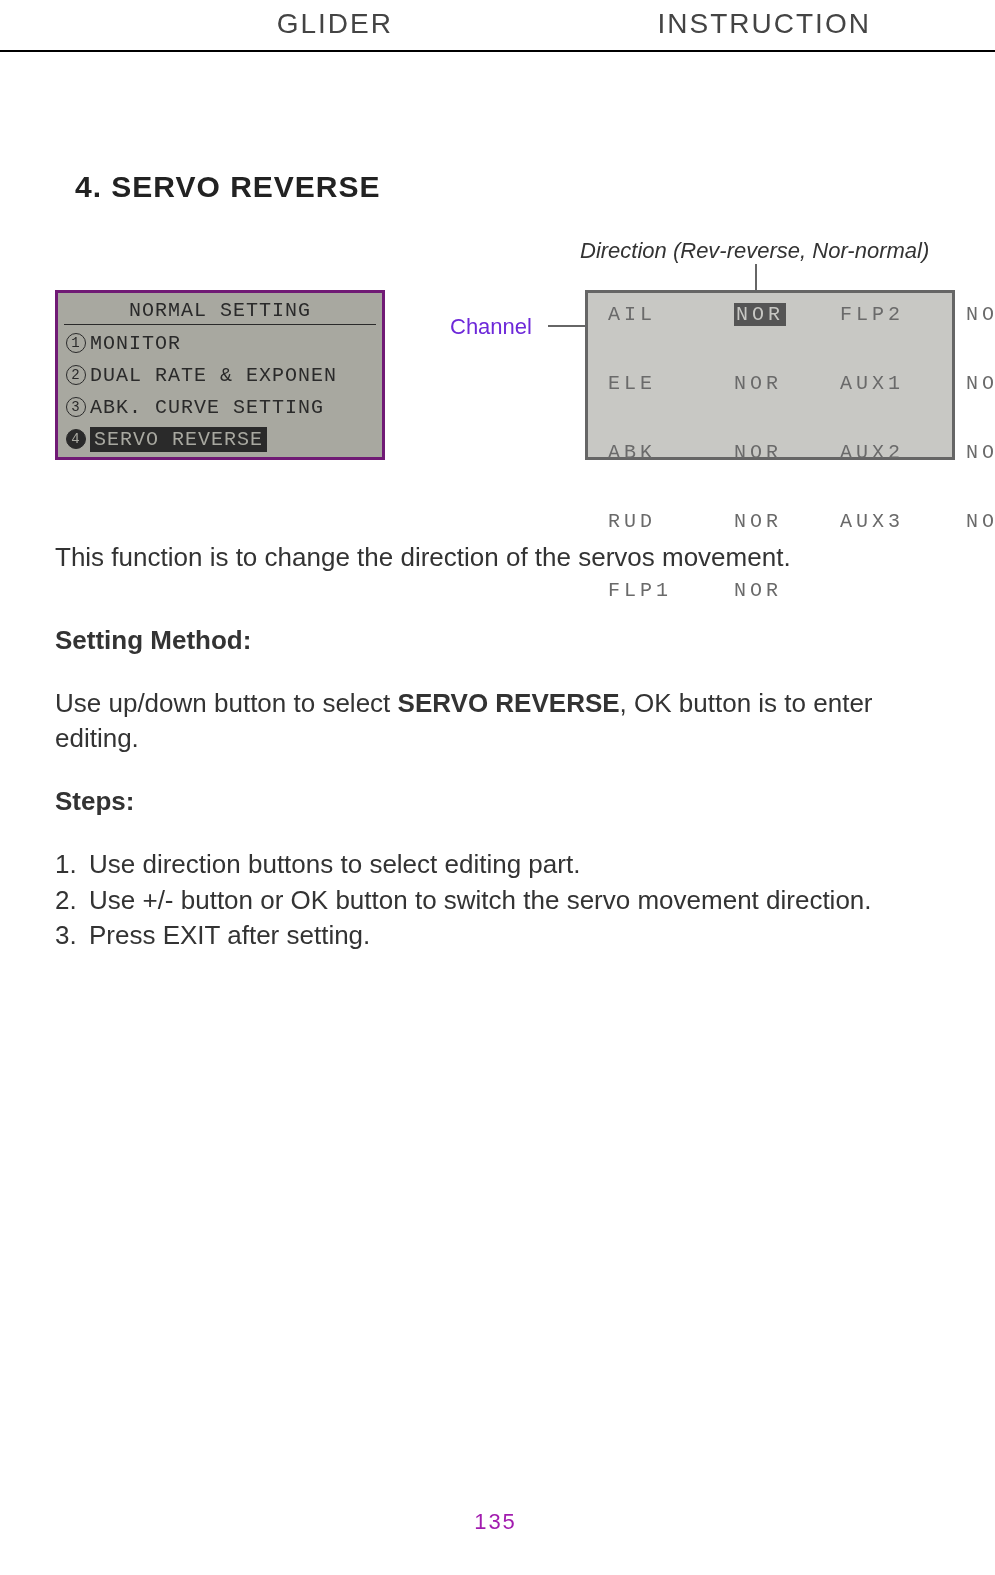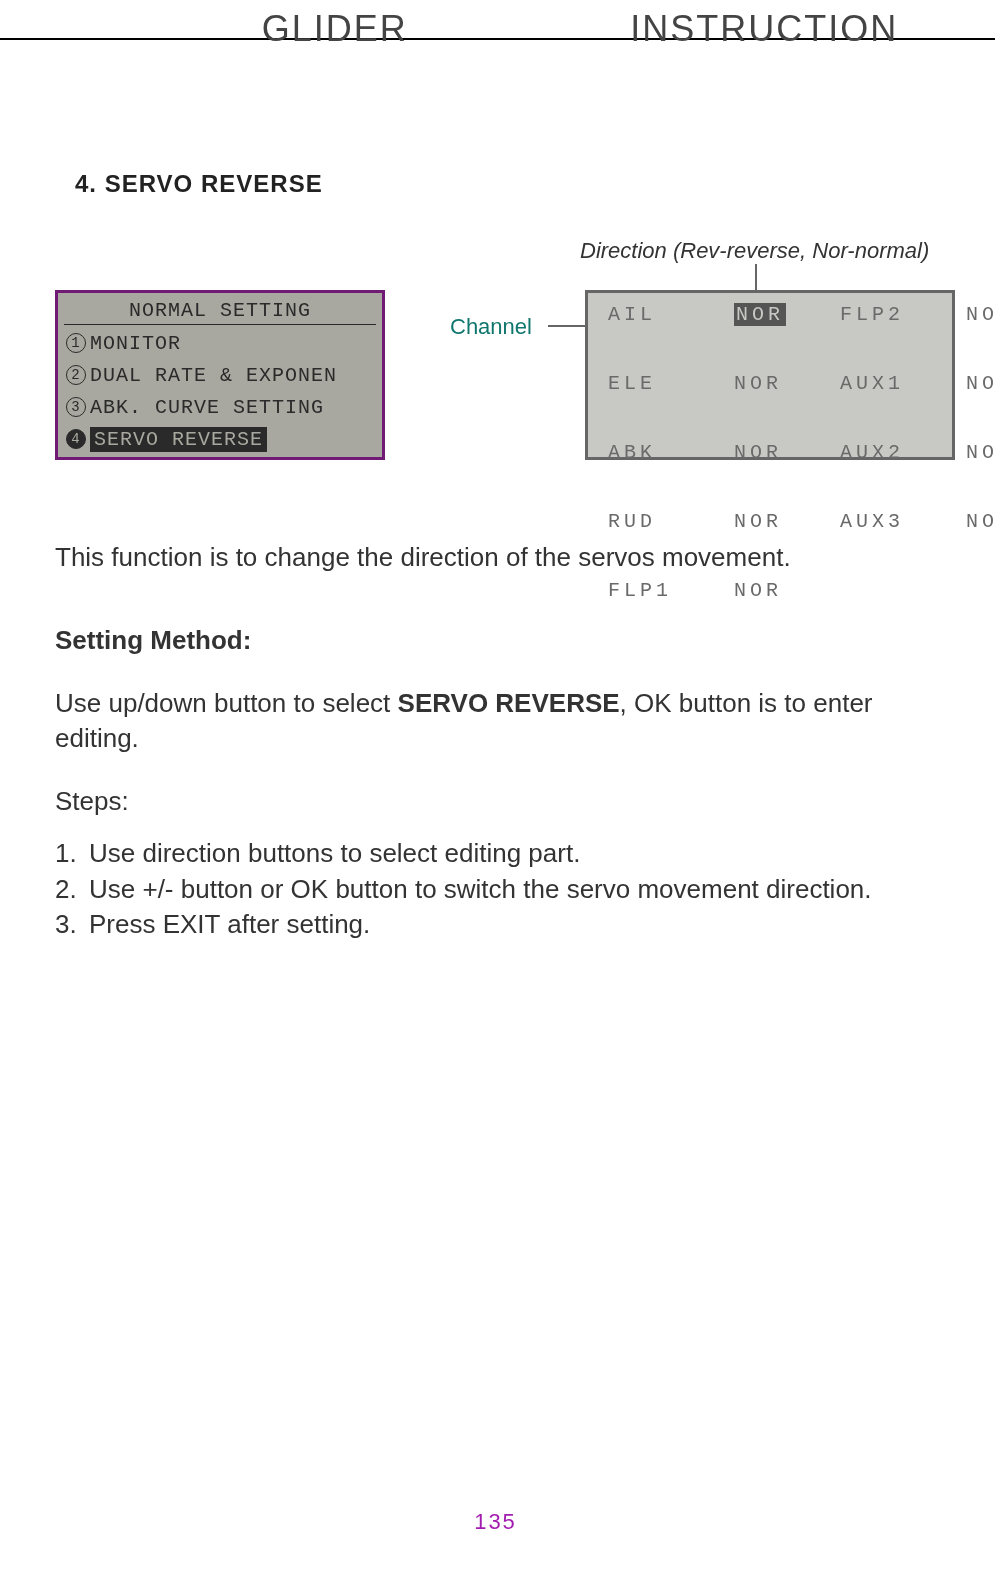--- a/index.html
+++ b/index.html
@@ -9,52 +9,52 @@
       background: #fff;
       font-family: Arial, Helvetica, sans-serif;
       color: #333;
       position: relative;
     }
     .top-header {
       position: absolute;
       top: 0;
       left: 0;
       right: 0;
-      height: 40px;
+      height: 52px;
       display: flex;
       border-bottom: 2px solid #000;
-      font-size: 36px;
+      font-size: 28px;
       letter-spacing: 2px;
       color: #444;
     }
     .top-header .left { flex: 1; text-align: center; padding-top: 8px; padding-left: 120px; }
     .top-header .right { flex: 1; text-align: center; padding-top: 8px; padding-right: 16px; }
     .section-title {
       position: absolute;
       top: 170px;
       left: 75px;
-      font-size: 24px;
+      font-size: 30px;
       font-weight: bold;
       letter-spacing: 1px;
       color: #222;
     }
     .annot-direction {
       position: absolute;
       top: 238px;
       left: 580px;
       font-size: 22px;
       color: #333;
       font-style: italic;
     }
     .annot-channel {
       position: absolute;
       top: 314px;
       left: 450px;
       font-size: 22px;
-      color: #0f766e;
+      color: #6d28d9;
     }
     
     .lcd-left {
       position: absolute;
       top: 290px;
       left: 55px;
       width: 330px;
       height: 170px;
       border: 3px solid #701a75;
       background: #a8a8a0;
@@ -140,21 +140,21 @@
       font-size: 26px;
       color: #333;
       line-height: 1.35;
     }
     .body-text p { margin-bottom: 28px; }
     .body-text .bold { font-weight: bold; }
     .body-text .steps-list { margin-top: 0; }
     .body-text .steps-list .item { display: flex; }
     .body-text .steps-list .num { width: 34px; flex-shrink: 0; }
     .body-text .steps-list .content { flex: 1; }
-    .body-text .steps-heading { font-weight: normal; margin-bottom: 17px; }
+    .body-text .steps-heading { font-weight: bold; margin-bottom: 28px; }
     .body-text .method-heading { font-weight: bold; margin-bottom: 28px; margin-top: 48px; }
     .page-num {
       position: absolute;
       bottom: 40px;
       left: 0; right: 4px;
       text-align: center;
       font-size: 22px;
       letter-spacing: 2px;
       color: #a21caf;
     }

